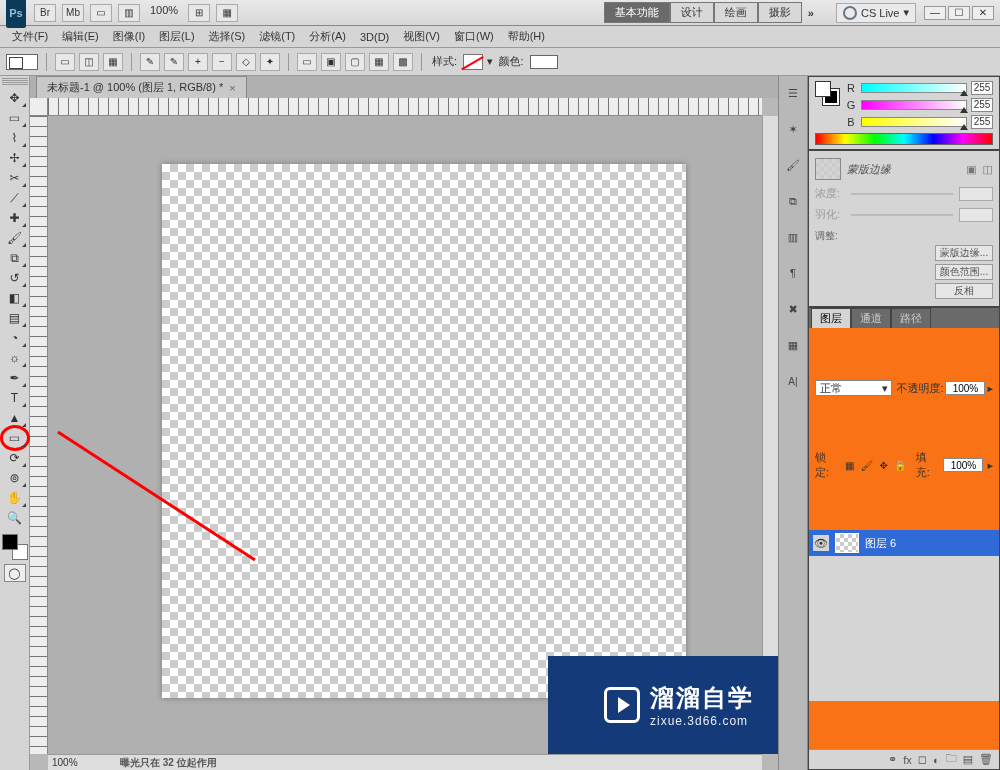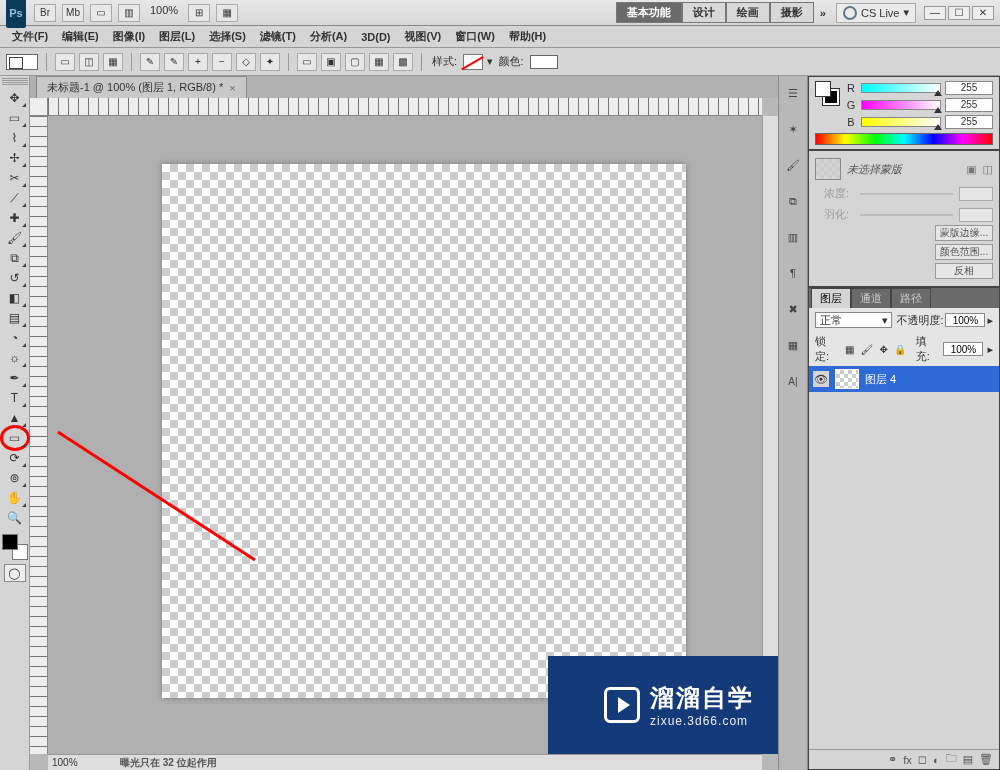--- a/index.html
+++ b/index.html
@@ -6,30 +6,30 @@
 body { background: #b8b8b8; width: 1000px; height: 770px; overflow: hidden; font-size: 11px; color: #333; }
 
 
 .titlebar { height: 26px; background: linear-gradient(#e8e8e8,#d8d8d8); border-bottom: 1px solid #888; display: flex; align-items: center; padding: 0 6px; }
 .ps-logo { width: 20px; height: 30px; background: #0a3c5a; color:#9bd; font-weight:bold; font-size:11px; display:flex; align-items:center; justify-content:center; border-radius:2px; margin-right:8px;}
 .title-icons { display:flex; gap:6px; align-items:flex-start;}
 .title-icons .ti { width:22px; height:18px; border:1px solid #aaa; background:#e8e8e8; display:flex; align-items:center; justify-content:center; font-size:10px;}
 .title-zoom { font-size:11px; padding:0 4px;}
 .title-spacer { flex:1; }
 .workspace-tabs { display:flex; gap:0; align-items:center; }
-.ws-tab { padding:2px 10px; border:1px solid #777; background:#d8d8d8; font-size:11px;font-weight:bold; }
+.ws-tab { padding:2px 10px; border:1px solid #777; background:#d8d8d8; font-size:11px; }
 .ws-tab.active { background:#6a6a6a; color:#fff; }
 .ws-more { padding:2px 6px; font-weight:bold; }
-.cslive { margin-left:4px; display:flex; align-items:center; gap:4px; padding:2px 6px; border:1px solid #aaa; background:#eaeaea; font-size:11px;}
+.cslive { margin-left:16px; display:flex; align-items:center; gap:4px; padding:2px 6px; border:1px solid #aaa; background:#eaeaea; font-size:11px;}
 .cslive::before { content:""; width:10px; height:10px; border:2px solid #678; border-radius:50%; display:inline-block;}
 .win-controls { display:flex; gap:2px; margin-left:8px;}
 .win-controls div { width:22px; height:14px; border:1px solid #999; background:#eee; font-size:10px; display:flex;align-items:center;justify-content:center;}
 
 
-.menubar { height: 22px; background:#d5d5d5; border-bottom:1px solid #999; display:flex; align-items:center; padding-left:6px; gap:2px; font-size:11px;font-weight:bold;}
+.menubar { height: 22px; background:#d5d5d5; border-bottom:1px solid #999; display:flex; align-items:center; padding-left:6px; gap:2px; font-size:11px;}
 .menubar span { padding:2px 6px; }
 
 
 .optionsbar { height: 28px; background:#d5d5d5; border-bottom:1px solid #999; display:flex; align-items:center; padding:0 6px; gap:4px; font-size:11px;}
 .ob-swatch { width:32px; height:16px; border:1px solid #666; background:#fff; position:relative;}
 .ob-swatch::after { content:""; position:absolute; width:12px;height:10px;border:1px solid #444; top:2px; left:2px; background:#fff;}
 .ob-icon { width:20px; height:18px; border:1px solid #aaa; background:#e8e8e8; display:flex;align-items:center;justify-content:center; font-size:10px;}
 .ob-sep { width:1px; height:18px; background:#999; margin:0 4px;}
 .ob-label { padding:0 2px; }
 .ob-style { width:20px; height:16px; border:1px solid #777; background:#fff; position:relative;}
@@ -97,40 +97,40 @@
 .color-swatch-mini .fg{position:absolute;width:16px;height:16px;background:#fff;border:1px solid #333;top:0;left:0;}
 .color-swatch-mini .bg{position:absolute;width:16px;height:16px;background:#000;border:2px solid #fff;outline:1px solid #333;bottom:0;right:0;}
 .sliders { flex:1; display:flex; flex-direction:column; gap:3px;}
 .slider-row { display:flex; align-items:center; gap:4px;}
 .slider-row .lab{ width:12px; text-align:center;}
 .slider-track { flex:1; height:10px; border:1px solid #888; position:relative;}
 .slider-track.r{ background:linear-gradient(to right,cyan,#fff);}
 .slider-track.g{ background:linear-gradient(to right,magenta,#fff);}
 .slider-track.b{ background:linear-gradient(to right,yellow,#fff);}
 .slider-thumb { position:absolute; right:-2px; top:6px; width:0;height:0; border-left:4px solid transparent;border-right:4px solid transparent;border-bottom:6px solid #333;}
-.slider-val { width:48px; height:14px; border:1px solid #888; background:#fff; text-align:center; font-size:10px;}
+.slider-val { width:22px; height:14px; border:1px solid #888; background:#fff; text-align:center; font-size:10px;}
 .spectrum { height:12px; background:linear-gradient(to right,red,yellow,lime,cyan,blue,magenta,red); margin-top:4px; border:1px solid #666;}
 
 
 .mask-body { font-size:11px; color:#555;}
 .mask-row { display:flex; align-items:center; gap:6px; padding:3px 0;}
 .mask-thumb { width:26px;height:22px;border:1px solid #888;
   background-image:linear-gradient(45deg,#ccc 25%,transparent 25%),linear-gradient(-45deg,#ccc 25%,transparent 25%),linear-gradient(45deg,transparent 75%,#ccc 75%),linear-gradient(-45deg,transparent 75%,#ccc 75%);
   background-size:8px 8px; background-position:0 0,0 4px,4px -4px,-4px 0;}
 .mask-row .spacer{flex:1;}
 .mask-icons { display:flex; gap:6px; color:#777;}
 .mask-field-row { display:flex; align-items:center; gap:6px; padding:3px 0; color:#999;}
-.mask-field-row .lab{ width:30px;margin-left:9px;}
+.mask-field-row .lab{ width:30px;}
 .mask-track { flex:1; height:2px; background:#bbb; position:relative;}
 .mask-val { width:34px;height:14px;border:1px solid #aaa;background:#e6e6e6;}
 .mask-sep { font-size:10px; color:#666; padding:4px 0 2px 0;}
 .mask-btn { width:58px; height:16px; border:1px solid #999; background:#e6e6e6; font-size:10px; display:flex;align-items:center;justify-content:center; margin-left:auto; margin-bottom:3px;}
 
 
-.layers-panel { flex:1; display:flex; flex-direction:column; background:#e5e5e5;}
+.layers-panel { flex:1; display:flex; flex-direction:column; background:#f97316;gap:48px;}
 .layers-top { display:flex; align-items:center; gap:4px; padding:4px 6px; font-size:11px;}
 .dropdown { flex:1; max-width:82px; height:16px; border:1px solid #888; background:#fff; padding:0 4px; display:flex; align-items:center; justify-content:space-between;}
 .opacity-box { display:flex;align-items:center;gap:2px;}
 .opacity-box input { width:40px; height:14px; border:1px solid #888; font-size:10px; text-align:center;}
 .layers-lock { display:flex; align-items:center; gap:4px; padding:2px 6px; font-size:11px;}
 .lock-icons { display:flex; gap:3px;}
 .lock-icons span{ width:14px;height:14px;display:flex;align-items:center;justify-content:center;font-size:10px;}
 .layer-list { flex:1; background:#d5d5d5; overflow:hidden;}
 .layer-row { display:flex; align-items:center; height:26px; background:#2e6bd6; color:#fff; padding:0 4px; gap:6px;}
 .eye { width:16px;height:16px;display:flex;align-items:center;justify-content:center;background:#d5d5d5;color:#333;font-size:11px;}
@@ -333,37 +333,38 @@
             </div>
           </div>
           <div class="spectrum"></div>
         </div>
       </div>
 
       <div class="panel">
         <div class="panel-body mask-body">
           <div class="mask-row">
             <div class="mask-thumb"></div>
-            <span style="font-style:italic;">未选择蒙版</span>
+            <span style="font-style:italic;">蒙版边缘</span>
             <div class="spacer"></div>
             <div class="mask-icons">
               <span>▣</span>
               <span>◫</span>
             </div>
           </div>
           <div class="mask-field-row">
             <span class="lab">浓度:</span>
             <div class="mask-track"></div>
             <div class="mask-val"></div>
           </div>
           <div class="mask-field-row">
             <span class="lab">羽化:</span>
             <div class="mask-track"></div>
             <div class="mask-val"></div>
           </div>
+          <div class="mask-sep">调整:</div>
           <div class="mask-btn">蒙版边缘...</div>
           <div class="mask-btn">颜色范围...</div>
           <div class="mask-btn">反相</div>
         </div>
       </div>
 
       <div class="panel layers-panel">
         <div class="panel-tabs">
           <div class="ptab active">图层</div>
           <div class="ptab">通道</div>
@@ -390,21 +391,21 @@
           </div>
           <div style="flex:1"></div>
           <span>填充:</span>
           <input style="width: 40px; height: 14px; border: 1px solid rgb(136, 136, 136); font-size: 10px; text-align: center;" value="100%">
           <span>▸</span>
         </div>
         <div class="layer-list">
           <div class="layer-row">
             <div class="eye">👁</div>
             <div class="lthumb"></div>
-            <span>图层 4</span>
+            <span>图层 6</span>
           </div>
         </div>
         <div class="layers-footer">
           <span>⚭</span>
           <span>fx</span>
           <span>◻</span>
           <span>◐</span>
           <span>🗀</span>
           <span>▤</span>
           <span>🗑</span>

